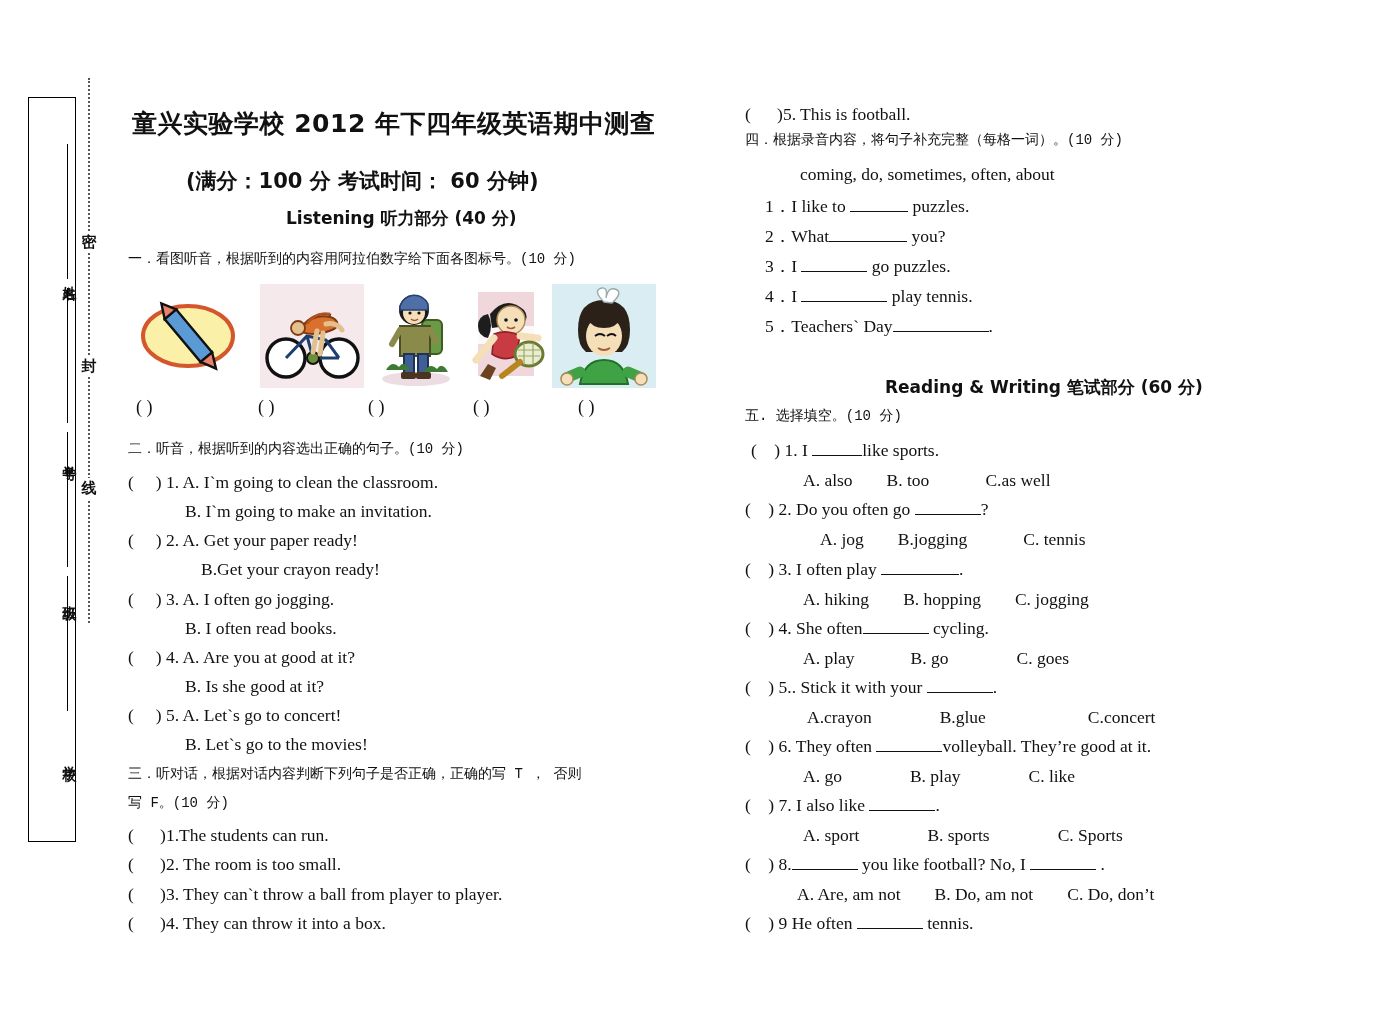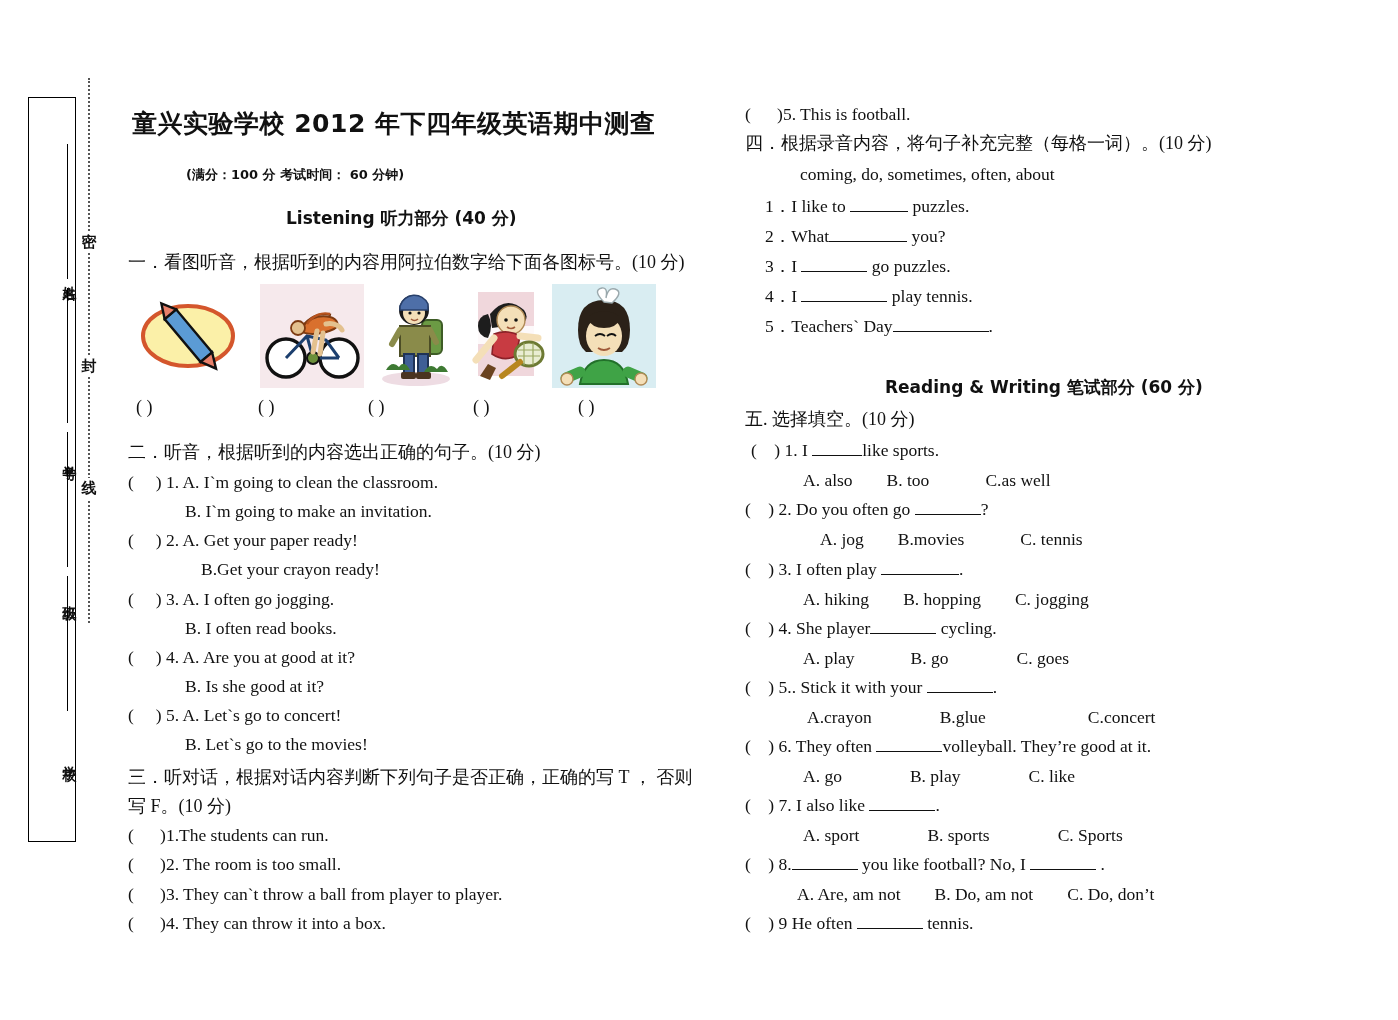--- a/index.html
+++ b/index.html
@@ -106,42 +106,42 @@
     top: 104px;
     left: 4px;
     letter-spacing: 0.5px;
   }
   .subtitle {
     position: absolute;
     top: 164px;
     left: 58px;
     font-family: "DejaVu Sans", sans-serif;
     font-weight: 700;
-    font-size: 13px;
+    font-size: 21px;
     white-space: nowrap;
   }
   .section-banner {
     position: absolute;
     font-family: "DejaVu Sans", sans-serif;
     font-weight: 700;
     font-size: 17px;
     white-space: nowrap;
   }
   #listening-banner { top: 205px; left: 158px; text-align: center; }
   #rw-banner        { top: 374px; left: 140px; }
 
   .qline {
     position: absolute;
     white-space: nowrap;
     left: 0;
   }
 
   .big-cn {
-    font-family: Liberation Serif, serif;
-    font-size: 18px;
+    font-family: Liberation Mono, monospace;
+    font-size: 14px;
   }
 
   
   .brk { letter-spacing: 0; }
   .gap-sm { display: inline-block; width: 22px; }
   .gap-md { display: inline-block; width: 34px; }
 
   .ul { text-decoration: none; border-bottom: 1.3px solid #111; display:inline-block; }
   .ul-5  { width: 50px;  }
   .ul-6  { width: 58px;  }
@@ -428,36 +428,36 @@
   <div class="qline" style="top:466px;padding-left:58px;">
     <span>A. also</span><span class="gap-md"></span><span>B. too</span><span class="gap-md"></span><span class="gap-sm"></span><span>C.as well</span>
   </div>
 
   <div class="qline" style="top:495px;text-align:right;">
     <span class="brk">(&nbsp;&nbsp;&nbsp;&nbsp;)</span>
     <span>2.</span>
     <span>Do you often go </span><span class="ul ul-7"></span><span>?</span>
   </div>
   <div class="qline" style="top:525px;padding-left:75px;">
-    <span>A. jog</span><span class="gap-md"></span><span>B.movies</span><span class="gap-md"></span><span class="gap-sm"></span><span>C. tennis</span>
+    <span>A. jog</span><span class="gap-md"></span><span>B.jogging</span><span class="gap-md"></span><span class="gap-sm"></span><span>C. tennis</span>
   </div>
 
   <div class="qline" style="top:555px;">
     <span class="brk">(&nbsp;&nbsp;&nbsp;&nbsp;)</span>
     <span>3.</span>
     <span>I often play </span><span class="ul ul-8"></span><span>.</span>
   </div>
   <div class="qline" style="top:585px;padding-left:58px;">
     <span>A. hiking</span><span class="gap-md"></span><span>B. hopping</span><span class="gap-md"></span><span>C. jogging</span>
   </div>
 
   <div class="qline" style="top:614px;">
     <span class="brk">(&nbsp;&nbsp;&nbsp;&nbsp;)</span>
     <span>4.</span>
-    <span>She player</span><span class="ul ul-7"></span><span> cycling.</span>
+    <span>She often</span><span class="ul ul-7"></span><span> cycling.</span>
   </div>
   <div class="qline" style="top:644px;padding-left:58px;">
     <span>A. play</span><span class="gap-md"></span><span class="gap-sm"></span><span>B. go</span><span class="gap-md"></span><span class="gap-md"></span><span>C. goes</span>
   </div>
 
   <div class="qline" style="top:673px;">
     <span class="brk">(&nbsp;&nbsp;&nbsp;&nbsp;)</span>
     <span>5..</span>
     <span>Stick it with your </span><span class="ul ul-7"></span><span>.</span>
   </div>

